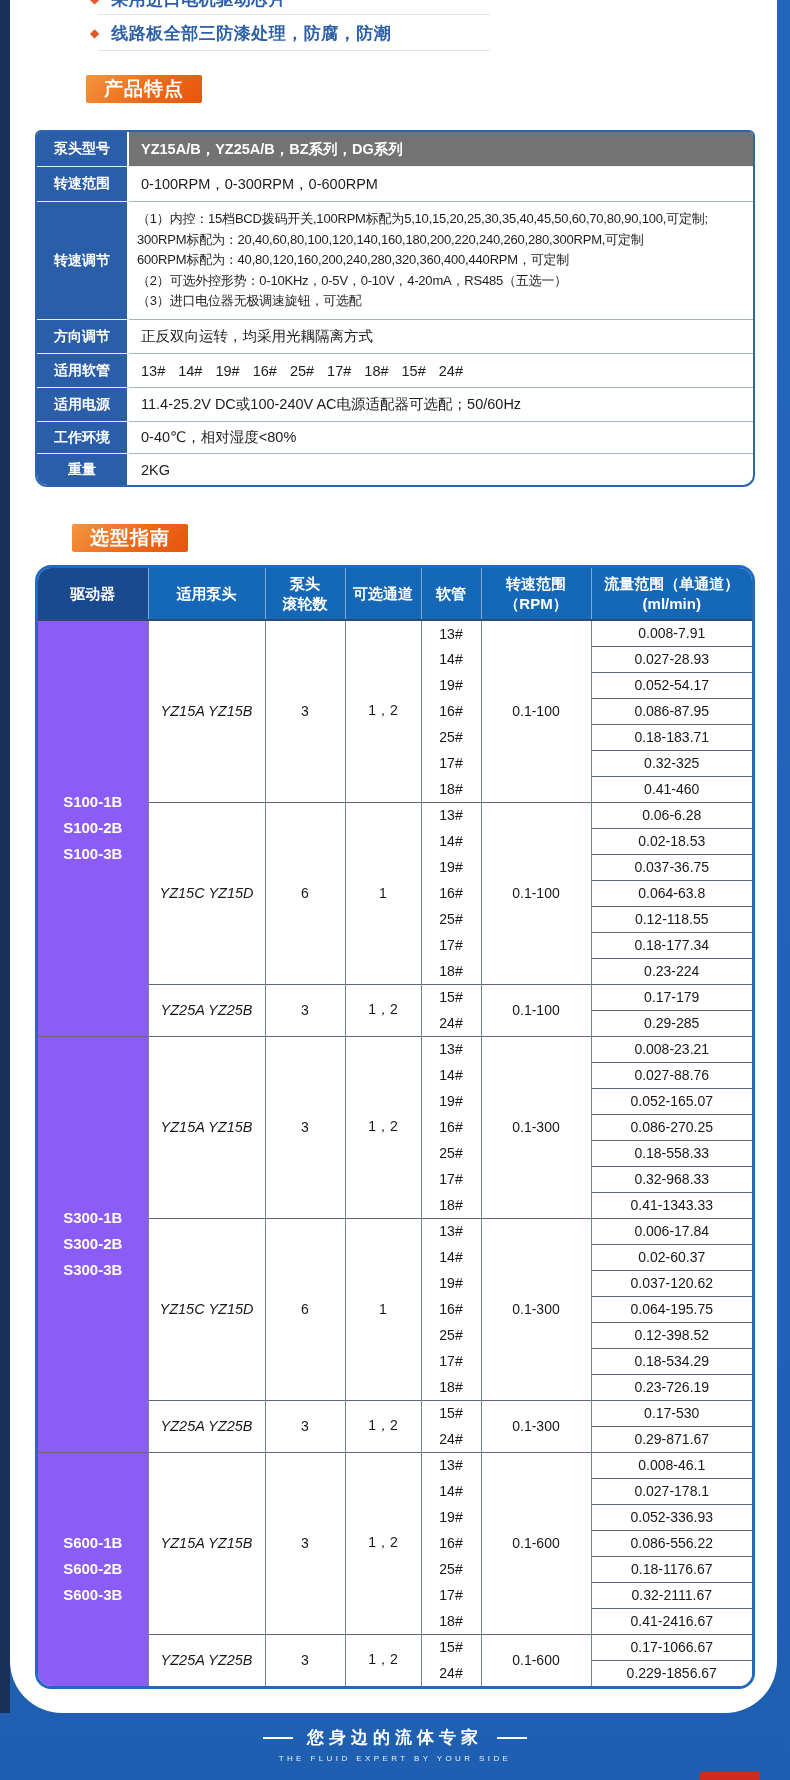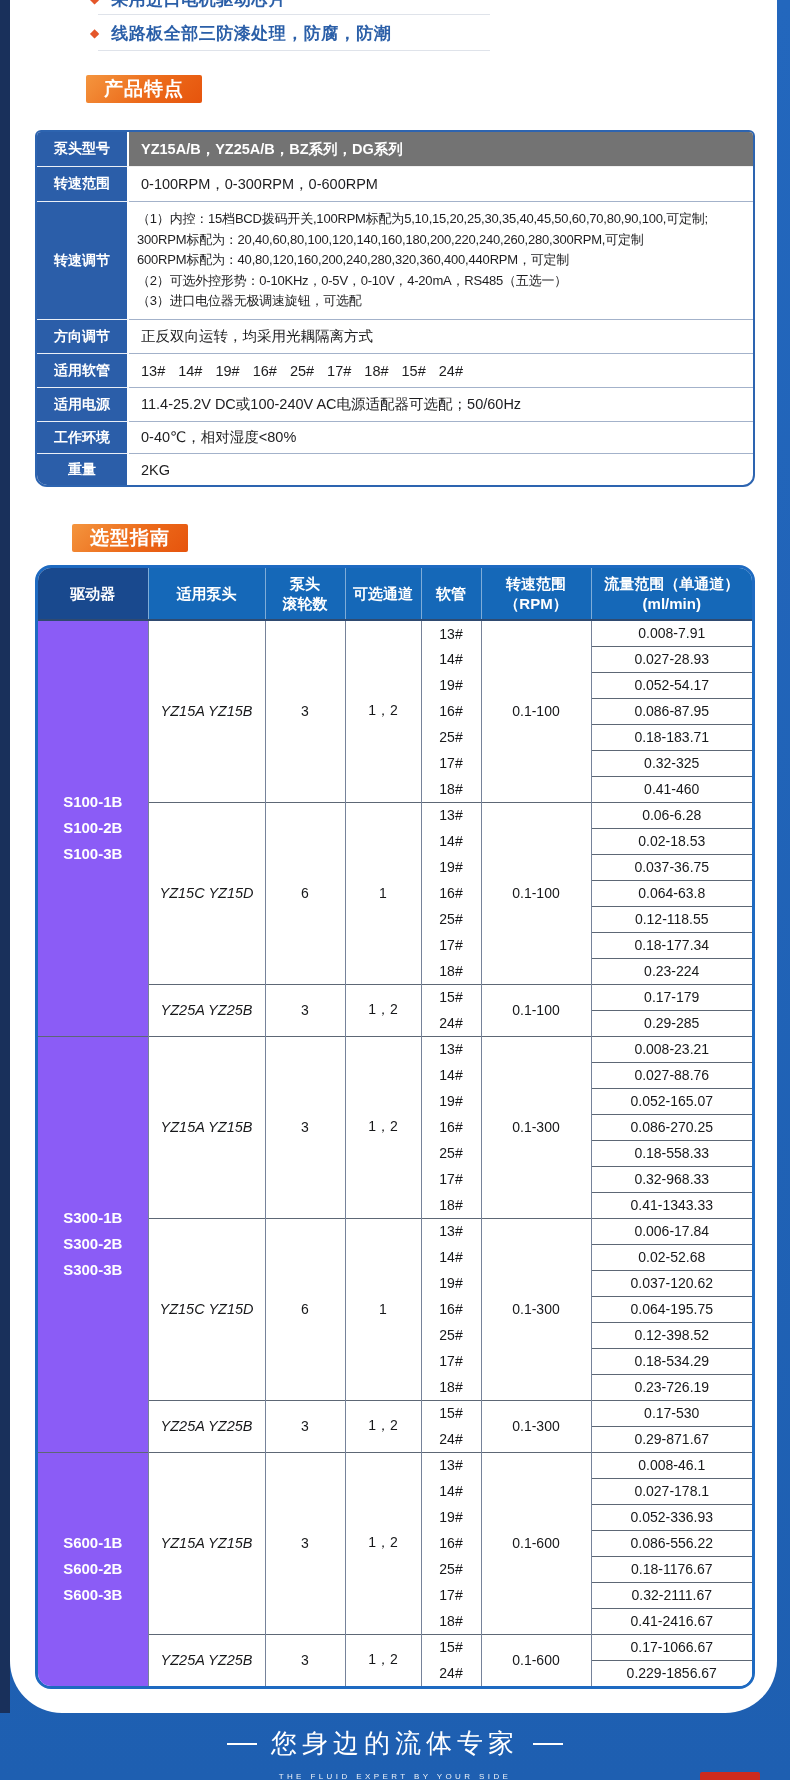--- a/index.html
+++ b/index.html
@@ -54,22 +54,22 @@
         white-space:pre-line;line-height:26px;border-left:none;}
   #guide-table td.flow-cell{border-top:1px solid #5d6775;}
   #guide-table tr.block-start td{border-top:1px solid #5d6775;margin-left:48px;}
   #guide-table td.pump-cell{font-size:14.5px;font-style:italic;}
 
   
   .footer{position:absolute;left:0;top:1726px;width:790px;display:flex;flex-direction:column;
         align-items:center;color:#fff;}
   .slogan-row{display:flex;align-items:center;justify-content:center;gap:14px;}
   .dash{width:30px;height:2px;background:#fff;}
-  .slogan-cn{font-size:26px;letter-spacing:5px;font-weight:400;}
-  .slogan-en{font-size:8px;letter-spacing:3.4px;margin-top:11px;opacity:.92;}
+  .slogan-cn{font-size:17px;letter-spacing:5px;font-weight:700;}
+  .slogan-en{font-size:8px;letter-spacing:3.4px;margin-top:5px;opacity:.92;}
   .red-sliver{position:absolute;left:700px;top:1772px;width:60px;height:8px;background:#ce2b1e;border-radius:2px 2px 0 0;}
 </style>
 </head>
 <body>
 
 <div class="page">
   <div class="left-strip"></div>
 
   <div class="card">
 
@@ -270,21 +270,21 @@
             <tr class="block-start">
               <td class="pump-cell" rowspan="7">YZ15C YZ15D</td>
               <td rowspan="7">6</td>
               <td rowspan="7">1</td>
               <td>13#</td>
               <td rowspan="7">0.1-300</td>
               <td class="flow-cell">0.006-17.84</td>
             </tr>
             <tr>
               <td>14#</td>
-              <td class="flow-cell">0.02-52.68</td>
+              <td class="flow-cell">0.02-60.37</td>
             </tr>
             <tr>
               <td>19#</td>
               <td class="flow-cell">0.037-120.62</td>
             </tr>
             <tr>
               <td>16#</td>
               <td class="flow-cell">0.064-195.75</td>
             </tr>
             <tr>

